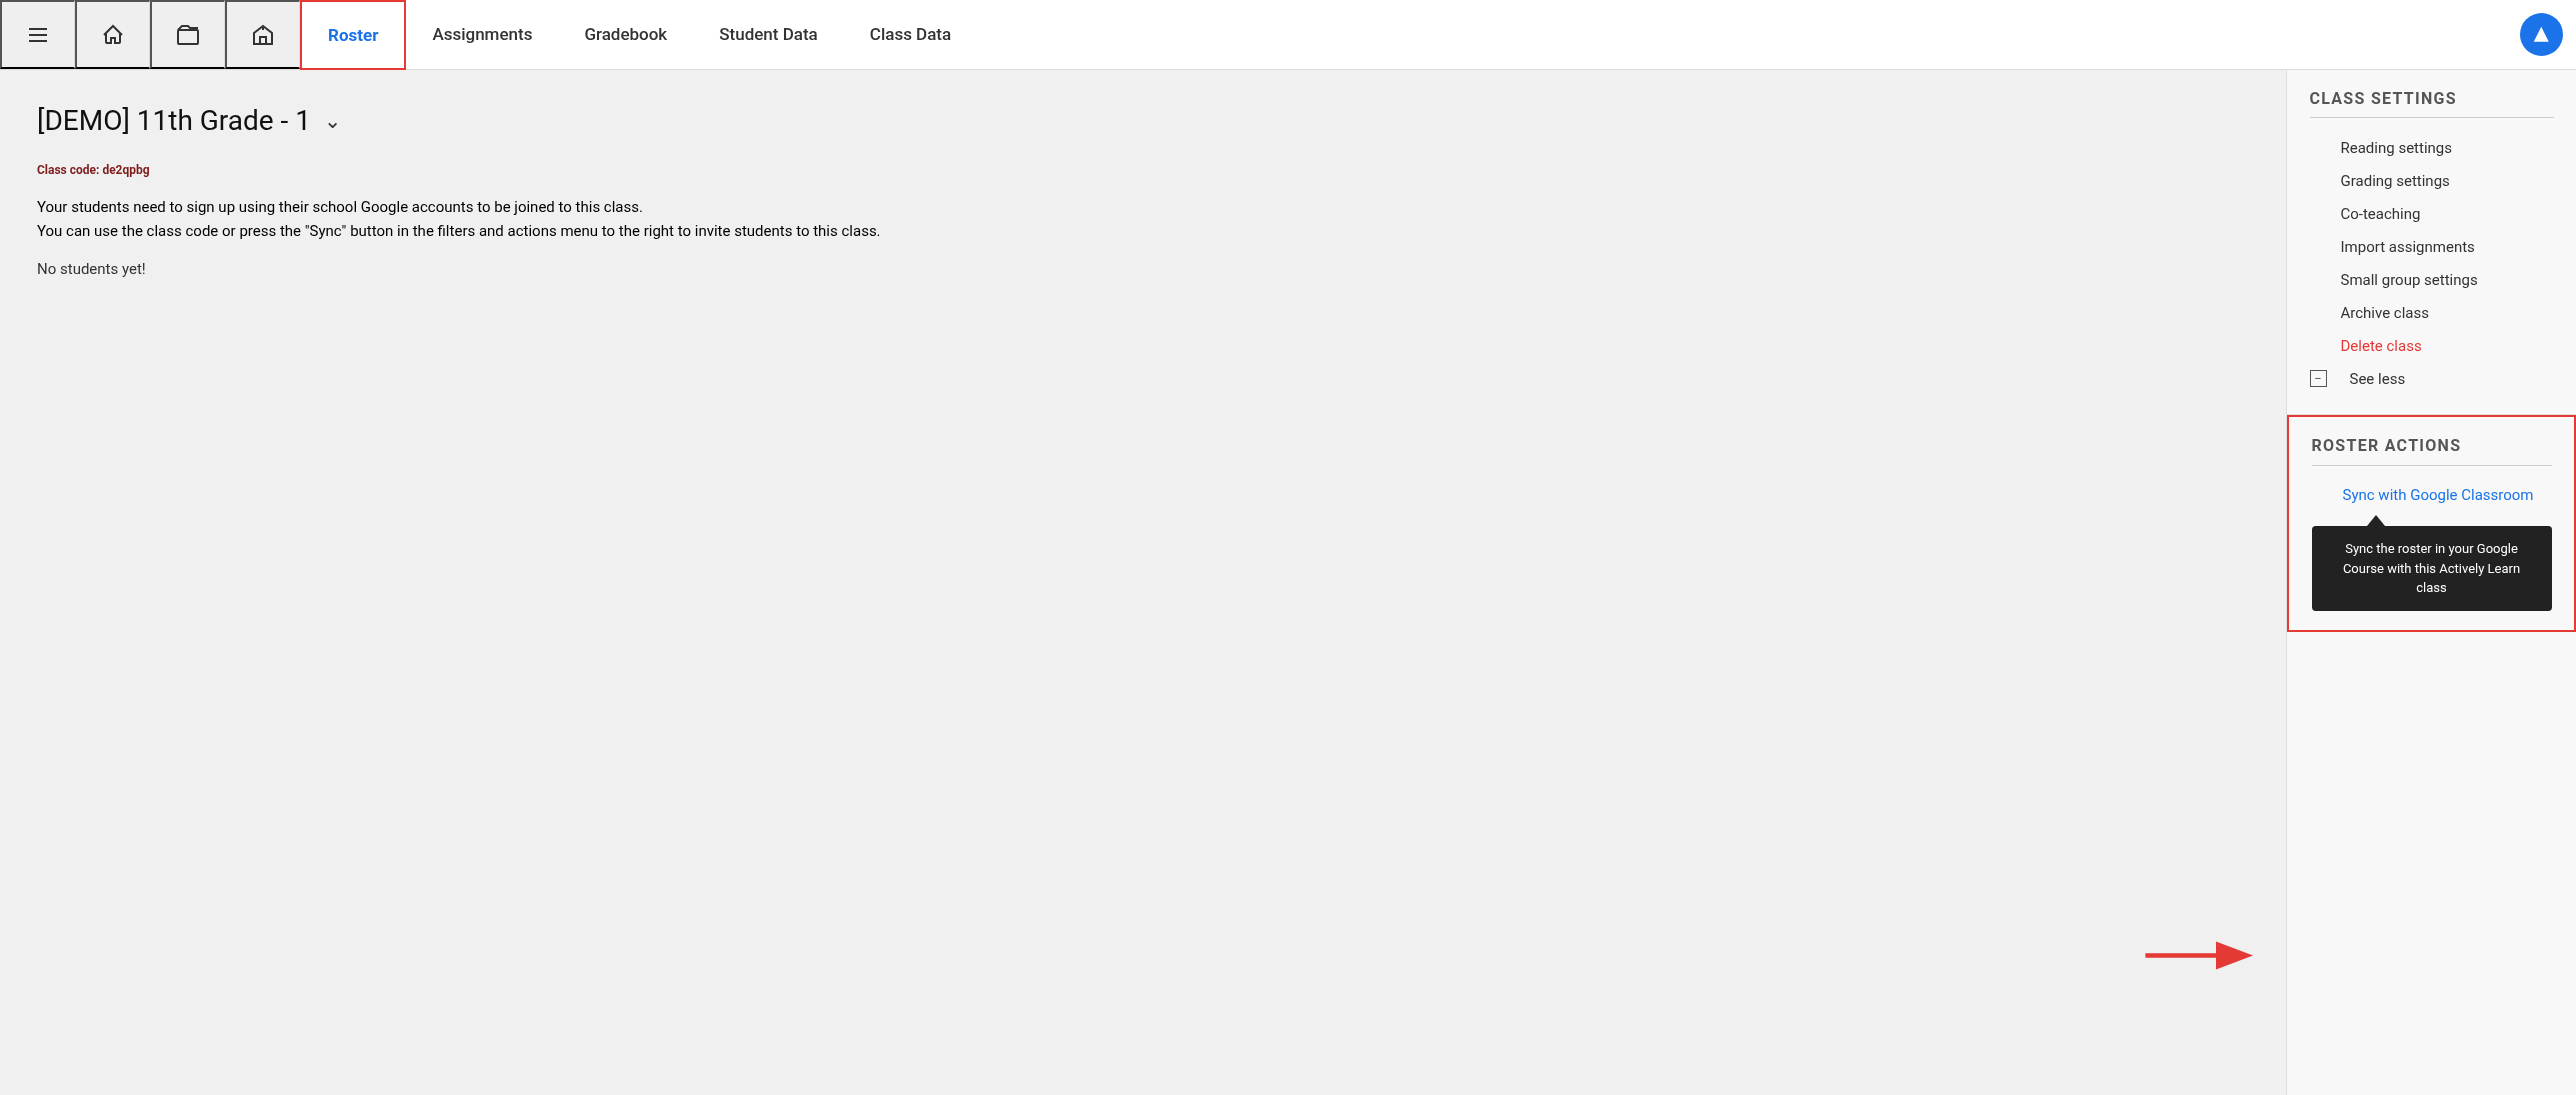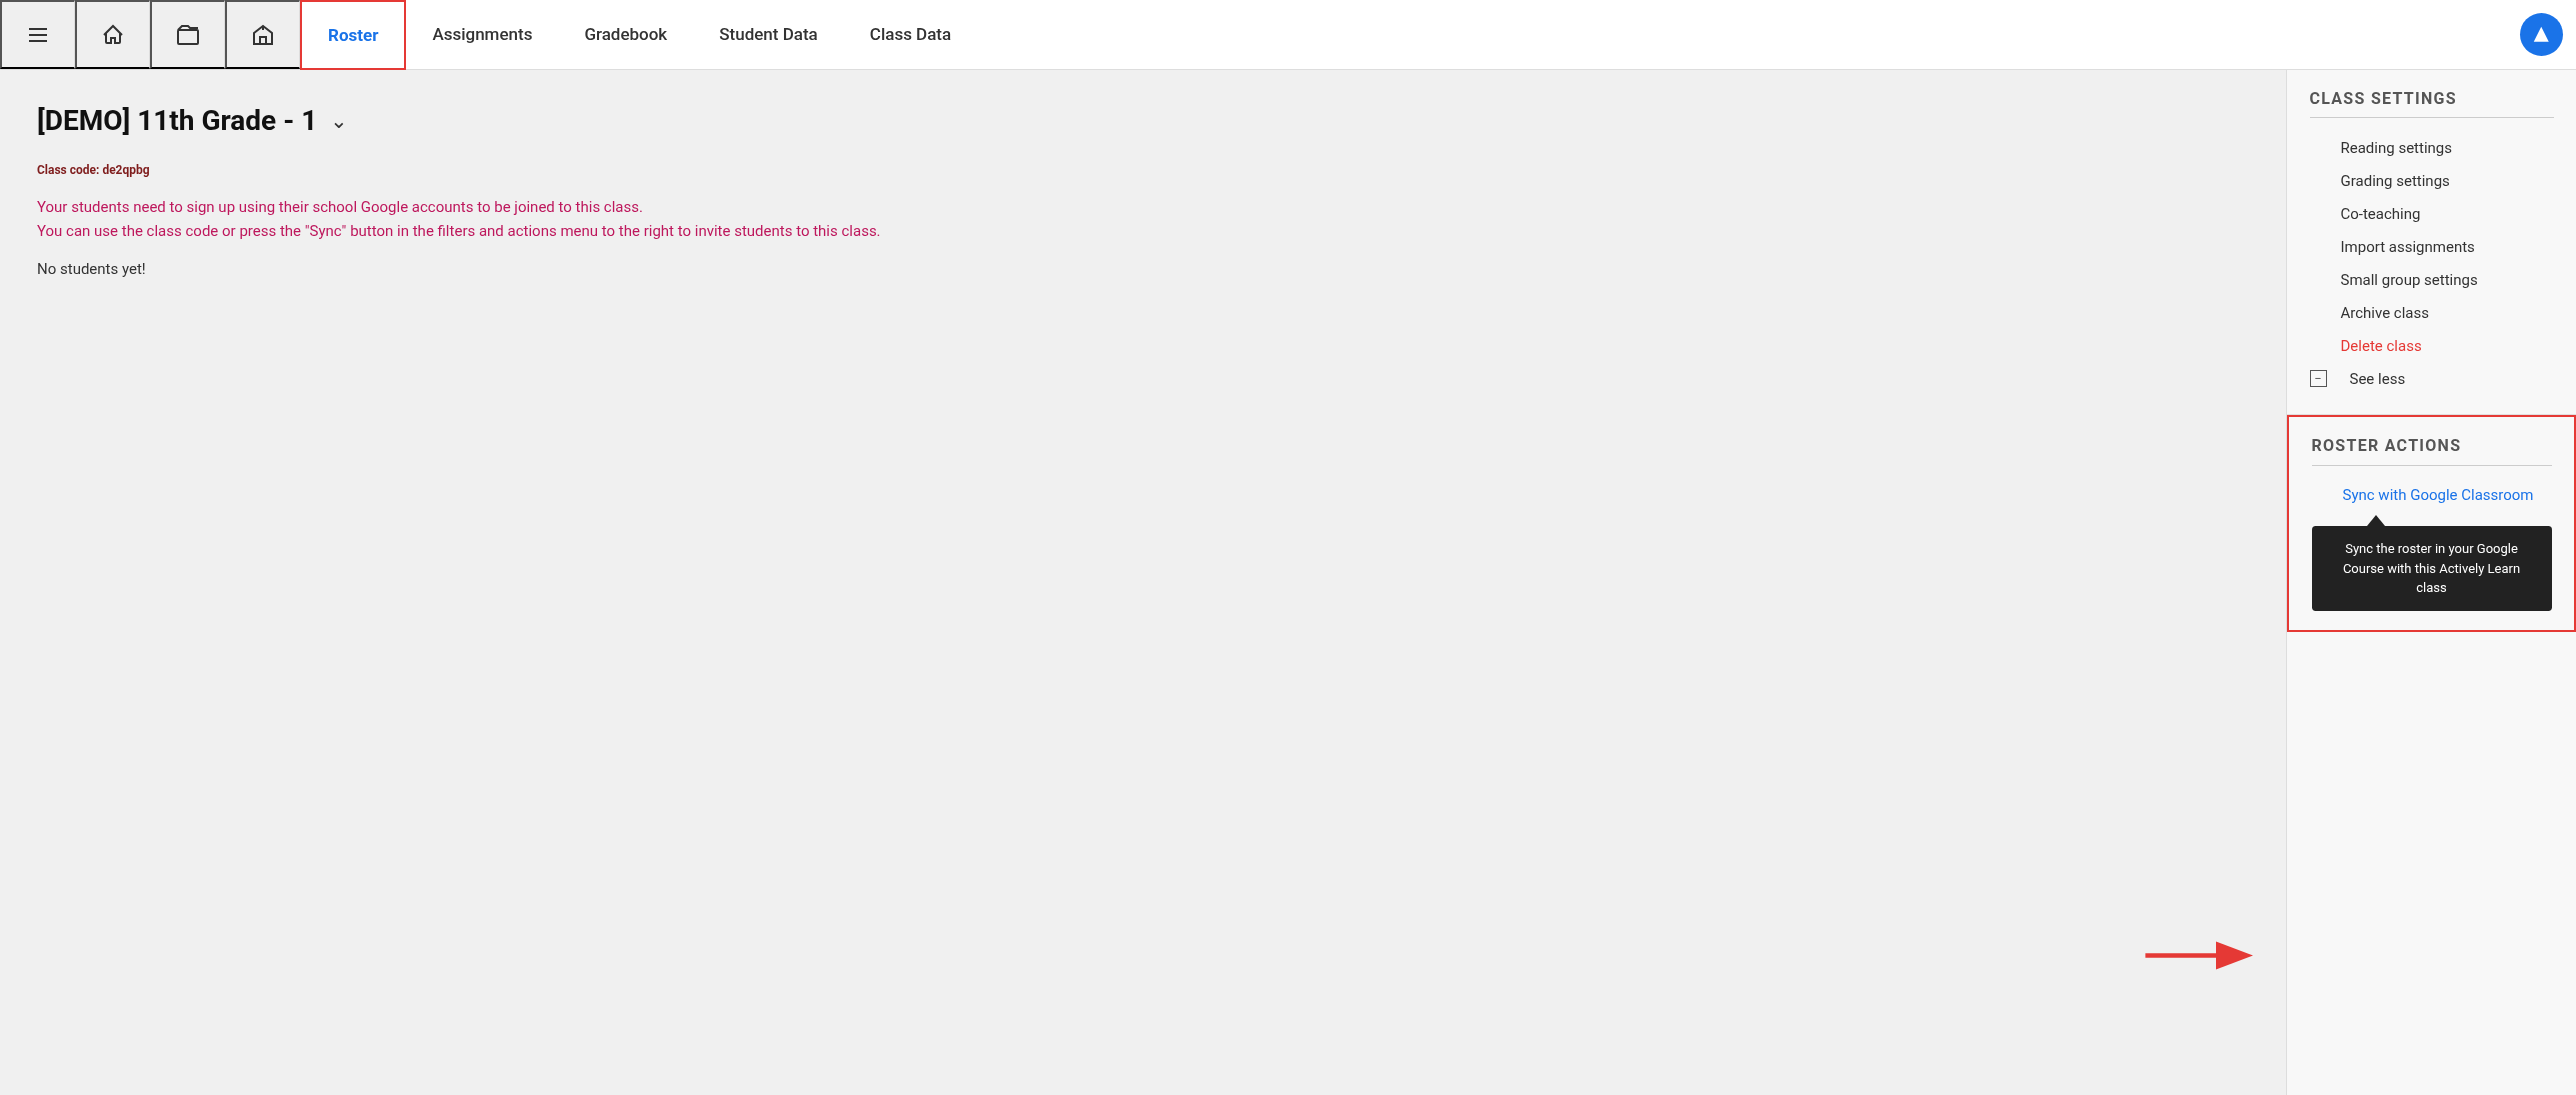--- a/index.html
+++ b/index.html
@@ -75,37 +75,37 @@
       background: #f0f0f0;
     }
     .page-title-row {
       display: flex;
       align-items: center;
       gap: 13px;
       margin-bottom: 26px;
     }
     .page-title {
       font-size: 28px;
-      font-weight: 700;
+      font-weight: 400;
       color: #111;
     }
     .chevron-icon {
       color: #333;
       cursor: pointer;
       font-size: 20.6px;
     }
     .class-code {
       font-size: 12px;
       font-weight: 700;
       color: #7f1d1d;
       margin-bottom: 18px;
     }
     .class-description {
       font-size: 15px;
-      color: #be185d;
+      color: #000000;
       line-height: 1.6;
       margin-bottom: 17px;
     }
     .no-students {
       font-size: 15px;
       color: #333;
       margin-top: 9.4px;
     }
 
     

